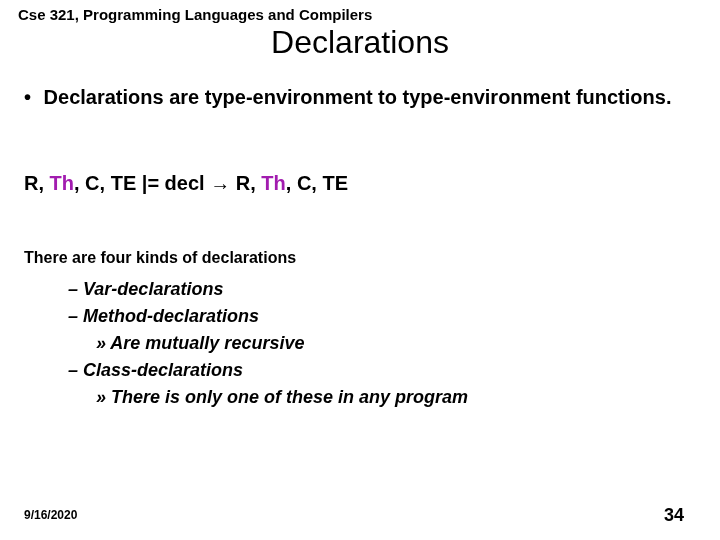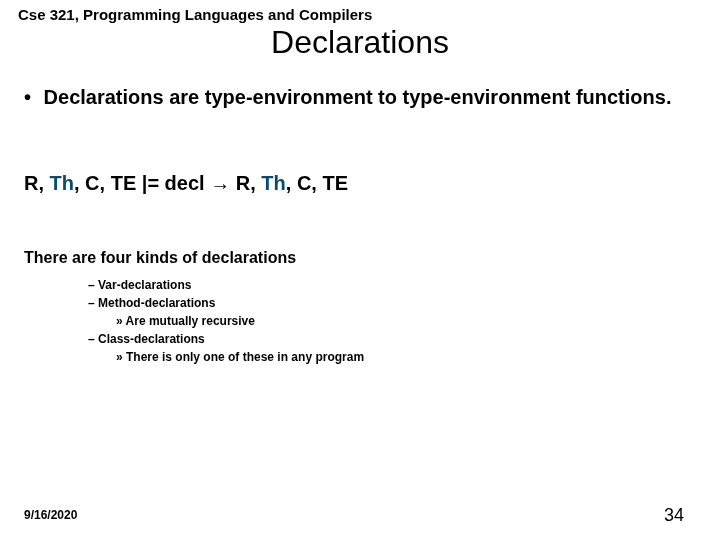--- a/index.html
+++ b/index.html
@@ -42,52 +42,53 @@
     display: inline-block;
     width: 14px;
   }
   .rule {
     position: absolute;
     top: 172px;
     left: 24px;
     font-size: 20px;
     font-weight: bold;
   }
-  .rule .th { color: #0c4a6e; text-align: center; }
+  .rule .th { color: #a21caf; text-align: center; }
   .sub {
     position: absolute;
     top: 249px;
     left: 24px;
     font-size: 16px;
     font-weight: bold;
   }
   .list {
     position: absolute;
     top: 276px;
-    left: 88px;
-    font-size: 12px;
+    left: 68px;
+    font-size: 18px;
     font-weight: bold;
     line-height: 1.5;
+    font-style: italic;
   }
   .list .lvl2 {
     padding-left: 28px;
   }
   .date {
     position: absolute;
     bottom: 18px;
     left: 24px;
     font-size: 12px;
     font-weight: bold;
   }
   .pagenum {
     position: absolute;
     bottom: 14px;
     right: 36px;
     font-size: 18px;
-    font-weight: normal;
+    font-weight: bold;
   }
 </style>
 </head>
 <body>
 
 <div class="header">Cse 321, Programming Languages and Compilers</div>
 
 <div class="title">Declarations</div>
 
 <div class="bullet1">

